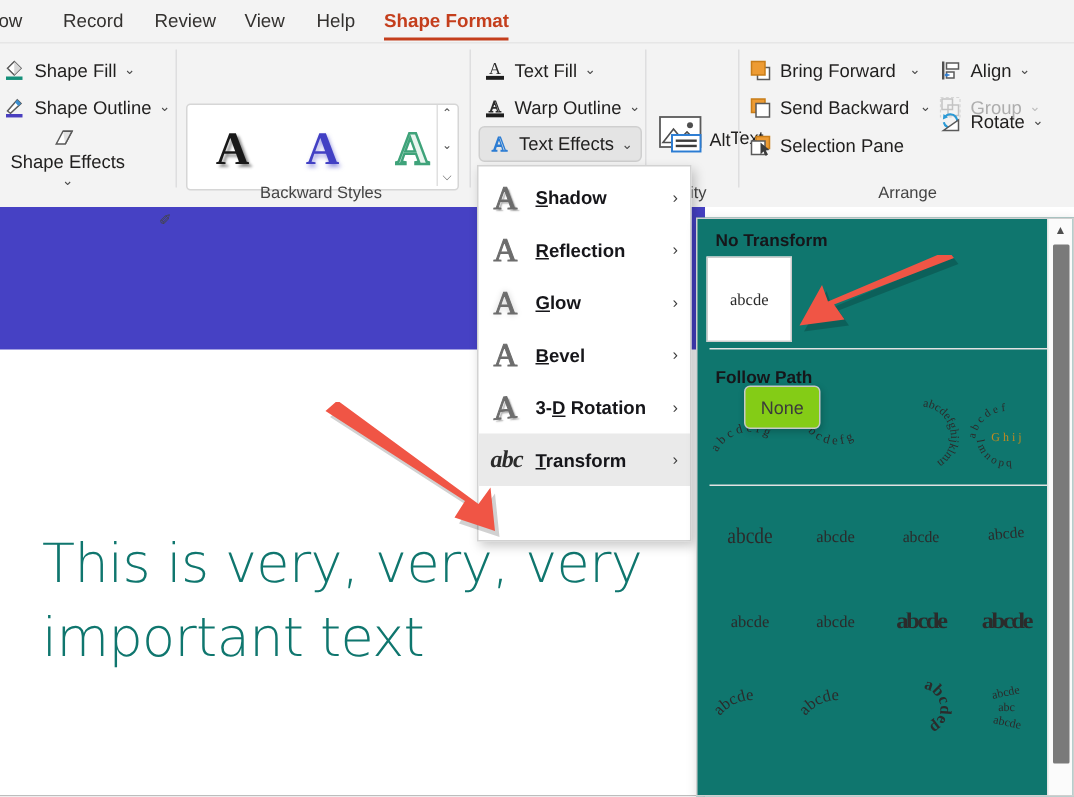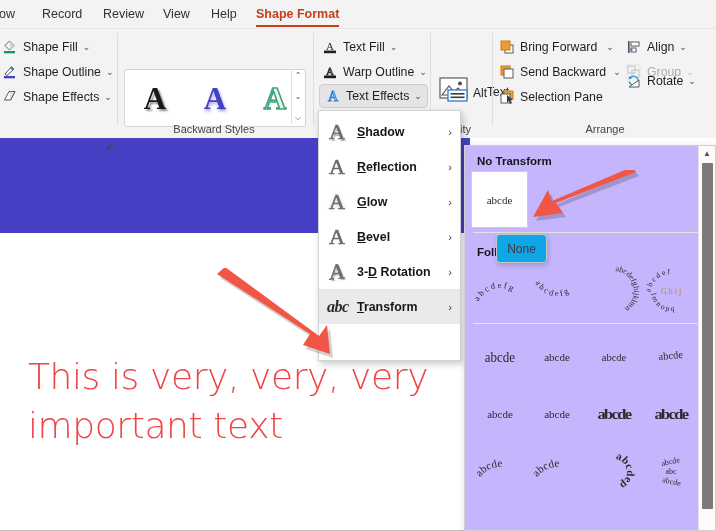--- a/index.html
+++ b/index.html
@@ -45,51 +45,51 @@
 
   .dlg-launch{position:absolute;left:106px;top:113px;font-size:10px;color:#444;}
 
   
   .alttext{position:absolute;left:437px;top:28px;width:52px;height:70px;display:flex;align-items:center;}
   .alttext .cap{font-size:12px;line-height:15px;text-align:center;color:#201f1e;margin-top:2px;}
 
   
   .canvas{position:absolute;left:0;top:137px;width:470px;height:394px;background:#fff;border-right:1px solid #bdbdbd;border-bottom:1px solid #bdbdbd;box-sizing:border-box;}
   .slide-band{position:absolute;left:0;top:0;width:470px;height:96px;}
-  .slide-text{position:absolute;left:28px;top:215px;width:430px;font-size:36px;line-height:49px;color:#ef4444;
+  .slide-text{position:absolute;left:28px;top:215px;width:430px;font-size:36px;line-height:49px;color:#0f766e;
               font-family:"DejaVu Sans","Liberation Sans",sans-serif;font-weight:300;letter-spacing:-0.4px;}
 
   
   .menu{position:absolute;left:318px;top:110px;width:143px;height:251px;background:#fff;border:1px solid #d2d2d2;
         box-shadow:2px 3px 7px rgba(0,0,0,.22);box-sizing:border-box;padding:3px 0;}
   .mi{position:relative;height:35px;display:flex;align-items:center;padding-left:8px;box-sizing:border-box;}
   .mi.sel{background:#eaeaea;}
   .mi .mlbl{margin-left:10px;font-size:12.4px;font-weight:bold;color:#16161a;}
   .mi .mlbl u{text-decoration:underline;}
   .mi .arr{position:absolute;right:8px;font-size:11px;color:#3c3c3c;}
   .mA{font-family:"Liberation Serif","DejaVu Serif",serif;font-size:22px;line-height:22px;color:#6d6d6d;
       -webkit-text-stroke:.7px #6d6d6d;width:20px;text-align:center;}
   .mA.shadowed{text-shadow:1.5px 1.5px 1px rgba(0,0,0,.35);}
   .mA.glowy{text-shadow:0 0 4px #bdbdbd;}
   .mabc{font-family:"Liberation Serif","DejaVu Serif",serif;font-size:16px;font-weight:bold;font-style:italic;color:#2b2b2b;width:20px;text-align:center;letter-spacing:-.5px;}
 
   
-  .flyout{position:absolute;left:464px;top:145px;width:252px;height:386px;background:#c4b5fd;border:1px solid #cfcfcf;
+  .flyout{position:absolute;left:464px;top:145px;width:252px;height:386px;background:#0f766e;border:1px solid #cfcfcf;
           box-shadow:2px 3px 8px rgba(0,0,0,.2);box-sizing:border-box;}
   .fl-head{font-size:11.5px;font-weight:bold;color:#16161a;padding:9px 0 4px 12px;}
   .fl-div{height:1px;background:#e2e2e2;margin:4px 8px;}
   .thumbrow{display:flex;padding:0 6px;}
   .thumb{width:57px;height:57px;display:flex;align-items:center;justify-content:center;box-sizing:border-box;}
   .thumb.sel{border:1px solid #cdcdcd;background:#fff;}
   .tsvg{display:block;}
   .fl-scroll{position:absolute;right:0;top:0;width:17px;height:384px;background:#fbfbfb;border-left:1px solid #e4e4e4;box-sizing:border-box;}
   .fl-scroll .up{height:15px;display:flex;align-items:center;justify-content:center;font-size:8px;color:#4f4f4f;}
   .fl-scroll .thumbbar{position:absolute;left:3px;top:17px;width:11px;height:346px;background:#7a7a7a;border-radius:1px;}
 
-  .tooltip{position:absolute;left:496px;top:234px;width:49px;height:27px;background:#0ea5e9;border:1px solid #c8c8c8;
+  .tooltip{position:absolute;left:496px;top:257px;width:49px;height:27px;background:#84cc16;border:1px solid #c8c8c8;
            border-radius:4px;box-shadow:1px 2px 5px rgba(0,0,0,.2);display:flex;align-items:center;justify-content:center;
            font-size:12px;color:#3b3b3b;}
 
   .arrow{position:absolute;pointer-events:none;}
 </style>
 </head>
 <body>
 
 <div class="app">
 
@@ -128,21 +128,21 @@
           <svg width="16" height="16" viewBox="0 0 16 16">
             <path d="M3 10 L9.5 2.5 L12 5 L5 11.5 Z" fill="#fff" stroke="#5a5a5a" stroke-width="1"></path>
             <path d="M9.5 2.5 L12 5 L10.3 6.6 L8 4.2 Z" fill="#3b8fd0"></path>
             <rect x="2" y="12" width="11" height="2.3" fill="#4a3fbf"></rect>
           </svg>
         </span>
         <span class="lbl">Shape Outline</span>
         <span class="chev">⌄</span>
       </div>
 
-      <div class="cmd" style="left:2px;top:56px;">
+      <div class="cmd" style="left:2px;top:56px;flex-direction:column;">
         <span class="ico">
           <svg width="16" height="16" viewBox="0 0 16 16">
             <path d="M2.5 11 L7 2.5 L13 2.5 L8.5 11 Z" fill="#fff" stroke="#5a5a5a" stroke-width="1"></path>
             <path d="M7 2.5 L13 2.5 L8.5 11" fill="#e3e3e3" stroke="#5a5a5a" stroke-width="1"></path>
           </svg>
         </span>
         <span class="lbl">Shape Effects</span>
         <span class="chev">⌄</span>
       </div>
 

